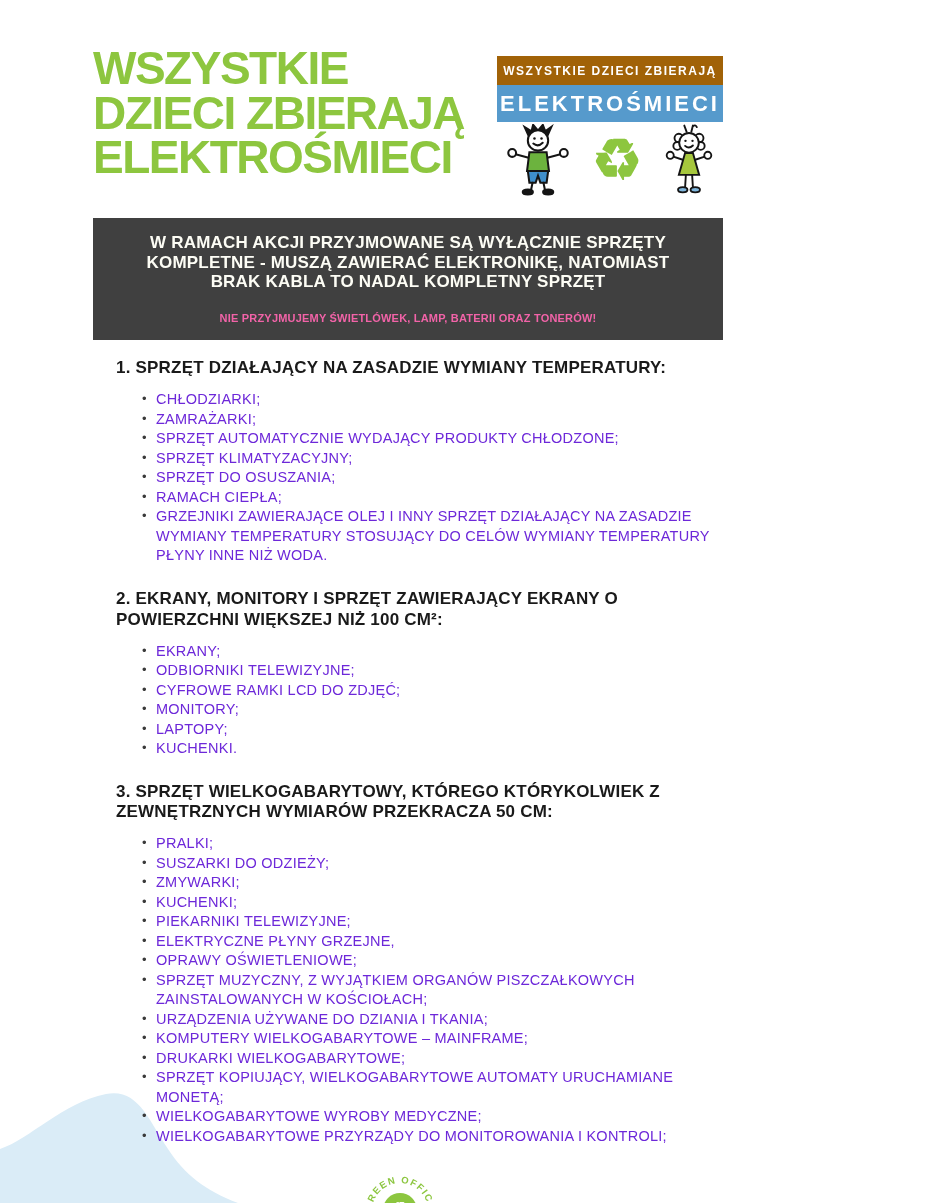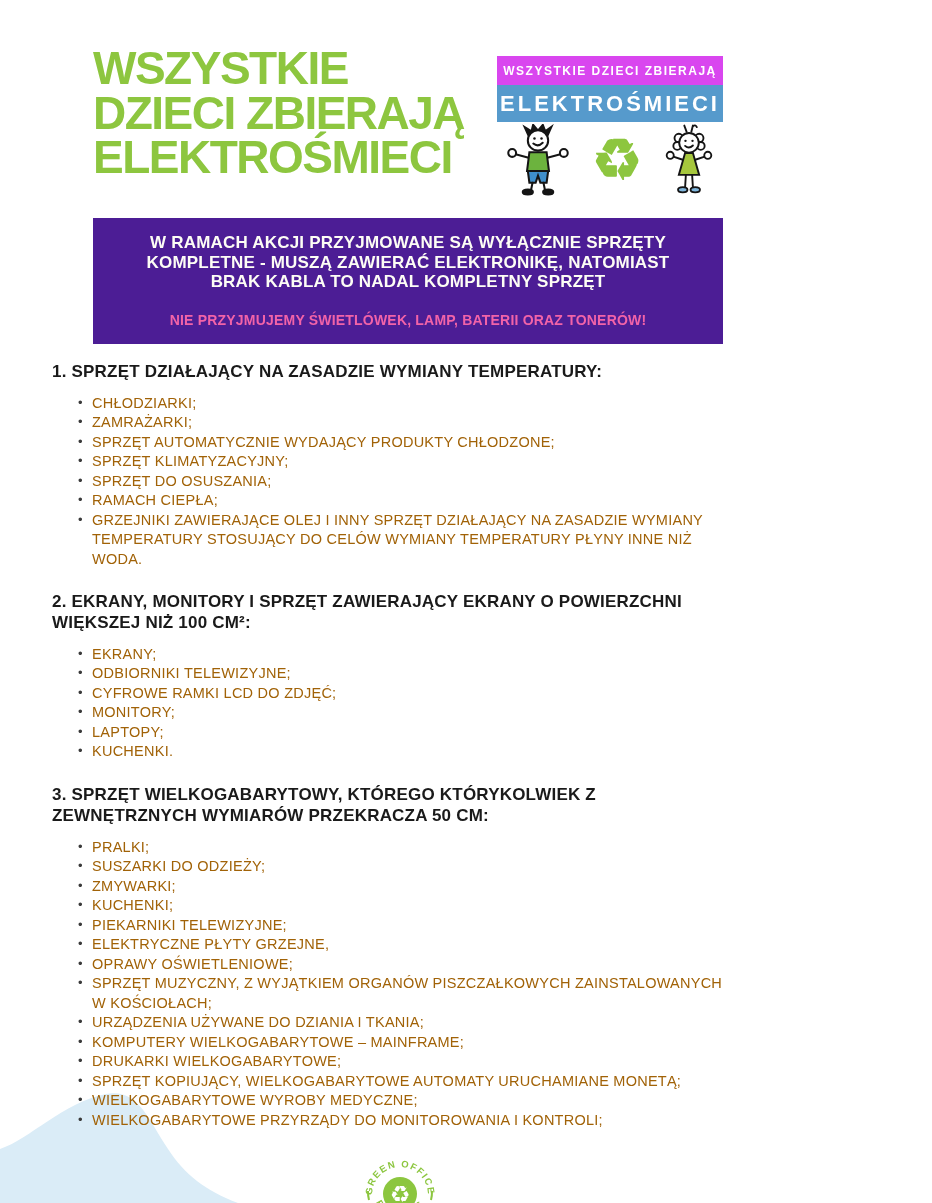--- a/index.html
+++ b/index.html
@@ -18,67 +18,67 @@
     padding: 46px 77px 0 93px;
   }
   .main-title {
     margin: 0; font-size: 46px; font-weight: bold; line-height: 0.97;
     letter-spacing: -1.5px; color: #8dc63f; text-transform: uppercase;
   }
   .main-title span { display: block; }
 
   .logo { width: 226px; flex: 0 0 auto; margin-top: 10px; }
   .logo-band-green {
-    background: #d946ef; color: #fff; text-align: center;
+    background: #a16207; color: #fff; text-align: center;
     font-size: 12px; font-weight: bold; letter-spacing: 1.5px;
     padding: 8px 2px 7px; white-space: nowrap;
   }
   .logo-band-blue {
     background: #569acc; color: #fff; text-align: center;
     font-size: 22px; font-weight: bold; letter-spacing: 3px;
     padding: 6px 2px 5px; white-space: nowrap;
   }
   .logo-art {
     display: flex; align-items: center; justify-content: space-between;
     padding: 2px 2px 0;
   }
   .logo-recycle {
     font-size: 56px; line-height: 60px; color: #8dc63f; font-weight: bold;
   }
 
   
   .banner {
     margin: 22px 77px 18px 93px;
-    background: #4c1d95;
+    background: #404040;
     text-align: center;
     padding: 15px 30px 16px;
   }
   .banner-main {
     margin: 0 auto; max-width: 680px;
     color: #fdfdf5; font-size: 17px; font-weight: bold;
     line-height: 1.15; letter-spacing: 0.2px;
   }
   .banner-warning {
     margin: 20px auto 0; max-width: 700px;
-    color: #f263a8; font-size: 14px; font-weight: bold;
+    color: #f263a8; font-size: 11px; font-weight: bold;
     line-height: 1.15; letter-spacing: 0.2px;
   }
 
   
-  .content { padding: 0 77px 0 52px; position: relative; z-index: 1; }
+  .content { padding: 0 77px 0 116px; position: relative; z-index: 1; }
   .section { margin-bottom: 23px; }
   .section-heading {
     margin: 0 0 11px; font-size: 17px; font-weight: bold;
     color: #1a1a1a; line-height: 1.23; letter-spacing: 0.2px;
   }
   .section ul {
     margin: 0; padding: 0 0 0 40px; list-style: none;
   }
   .section li {
-    position: relative; font-size: 14.5px; color: #a16207;
+    position: relative; font-size: 14.5px; color: #6d28d9;
     line-height: 1.345; letter-spacing: 0.25px; margin: 0;
   }
   .section li::before {
     content: "•"; position: absolute; left: -14px; top: 0;
     color: #3a3a3a; font-size: 13px;
   }
 
   
   .footer { position: relative; z-index: 1; text-align: center; margin-top: 6px; }
   .badge { display: block; margin: 0 auto 2px; }
@@ -195,21 +195,21 @@
     </div>
 
     <div class="section">
       <h2 class="section-heading">3. SPRZĘT WIELKOGABARYTOWY, KTÓREGO KTÓRYKOLWIEK Z ZEWNĘTRZNYCH WYMIARÓW PRZEKRACZA 50 CM:</h2>
       <ul>
           <li>PRALKI;</li>
           <li>SUSZARKI DO ODZIEŻY;</li>
           <li>ZMYWARKI;</li>
           <li>KUCHENKI;</li>
           <li>PIEKARNIKI TELEWIZYJNE;</li>
-          <li>ELEKTRYCZNE PŁYTY GRZEJNE,</li>
+          <li>ELEKTRYCZNE PŁYNY GRZEJNE,</li>
           <li>OPRAWY OŚWIETLENIOWE;</li>
           <li>SPRZĘT MUZYCZNY, Z WYJĄTKIEM ORGANÓW PISZCZAŁKOWYCH ZAINSTALOWANYCH W KOŚCIOŁACH;</li>
           <li>URZĄDZENIA UŻYWANE DO DZIANIA I TKANIA;</li>
           <li>KOMPUTERY WIELKOGABARYTOWE – MAINFRAME;</li>
           <li>DRUKARKI WIELKOGABARYTOWE;</li>
           <li>SPRZĘT KOPIUJĄCY, WIELKOGABARYTOWE AUTOMATY URUCHAMIANE MONETĄ;</li>
           <li>WIELKOGABARYTOWE WYROBY MEDYCZNE;</li>
           <li>WIELKOGABARYTOWE PRZYRZĄDY DO MONITOROWANIA I KONTROLI;</li>
         </ul>
     </div>

